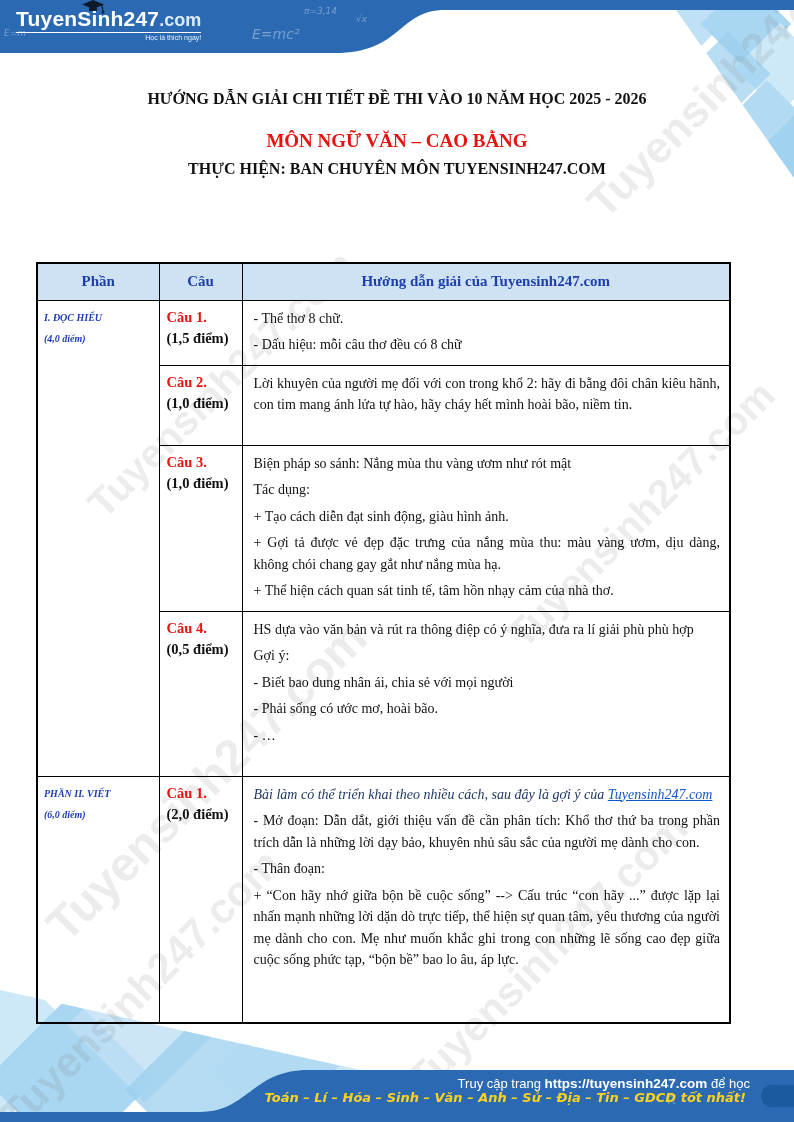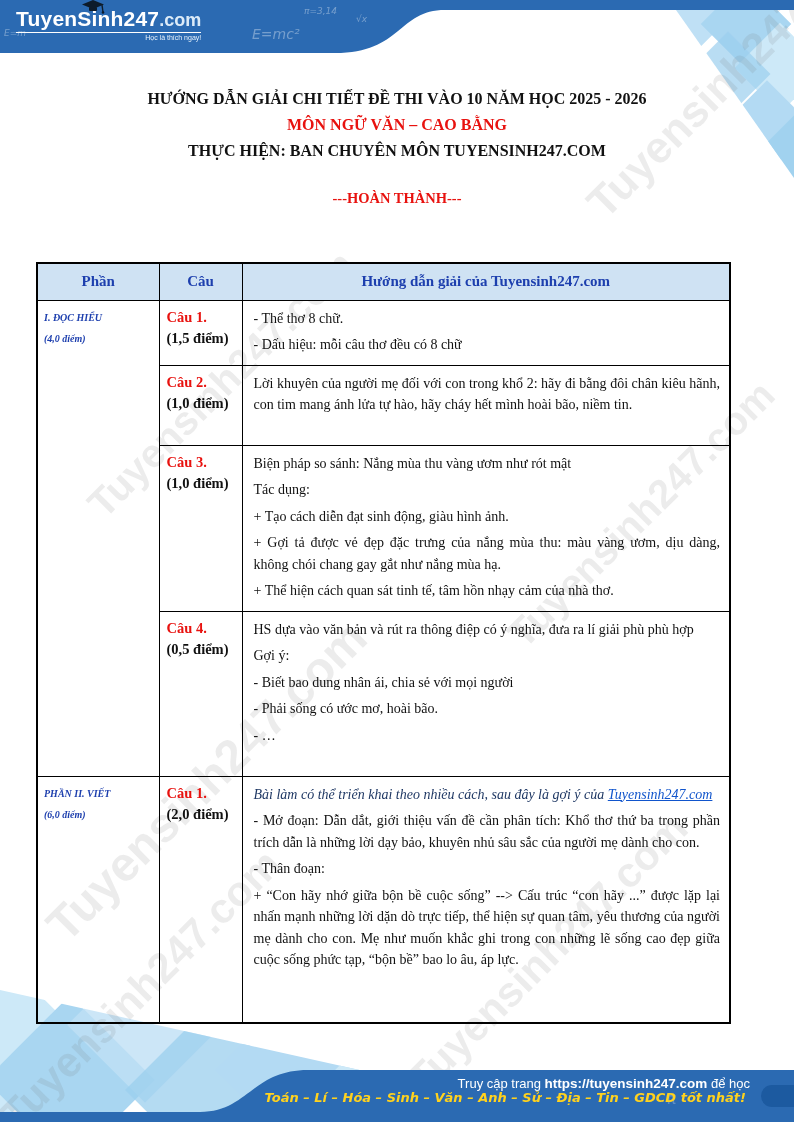--- a/index.html
+++ b/index.html
@@ -29,21 +29,21 @@
   
   .wm {
     position:absolute; z-index:2; white-space:nowrap; pointer-events:none;
     font-family:"Liberation Sans","DejaVu Sans",sans-serif; font-weight:bold; font-size:44px;
     color:rgba(110,110,110,.13); transform:rotate(-45deg); transform-origin:left center;
   }
 
   
   .title-wrap { position:absolute; top:0; left:0; width:100%; text-align:center; z-index:5; }
   .t1 { margin-top:90px;  font-size:16px;   font-weight:bold; color:#111; }
-  .t2 { margin-top:8px;   font-size:16px;   font-weight:bold; color:#e8120f; }
+  .t2 { margin-top:22px;   font-size:19px;   font-weight:bold; color:#e8120f; }
   .t3 { margin-top:8px;   font-size:16px;   font-weight:bold; color:#111; }
   .t4 { margin-top:30px;  font-size:14.5px; font-weight:bold; color:#e8120f; }
 
   
   table.ans {
     position:absolute; left:36px; top:262px; width:693px; z-index:5;
     border-collapse:collapse; background:transparent; table-layout:fixed;border-radius:19px;
   }
   .ans th, .ans td { border:1.5px solid #000; vertical-align:top; }
   table.ans { border:2px solid #000; }
@@ -129,21 +129,20 @@
   <span class="wm" style="left:95px;top:488px;font-size:40px;">Tuyensinh247.com</span>
   <span class="wm" style="left:515px;top:618px;font-size:40px;">Tuyensinh247.com</span>
   <span class="wm" style="left:55px;top:905px;font-size:48px;">Tuyensinh247.com</span>
   <span class="wm" style="left:415px;top:1062px;font-size:42px;">Tuyensinh247.com</span>
   <span class="wm" style="left:8px;top:1098px;font-size:42px;">Tuyensinh247.com</span>
 
   <div class="title-wrap">
     <div class="t1">HƯỚNG DẪN GIẢI CHI TIẾT ĐỀ THI VÀO 10 NĂM HỌC 2025 - 2026</div>
     <div class="t2">MÔN NGỮ VĂN – CAO BẰNG</div>
     <div class="t3">THỰC HIỆN: BAN CHUYÊN MÔN TUYENSINH247.COM</div>
-    <div class="t4">---HOÀN THÀNH---</div>
   </div>
 
   <table class="ans">
     <colgroup>
         <col style="width:122px">
         <col style="width:83px">
         <col style="width:488px">
       </colgroup>
     <thead>
       <tr>

